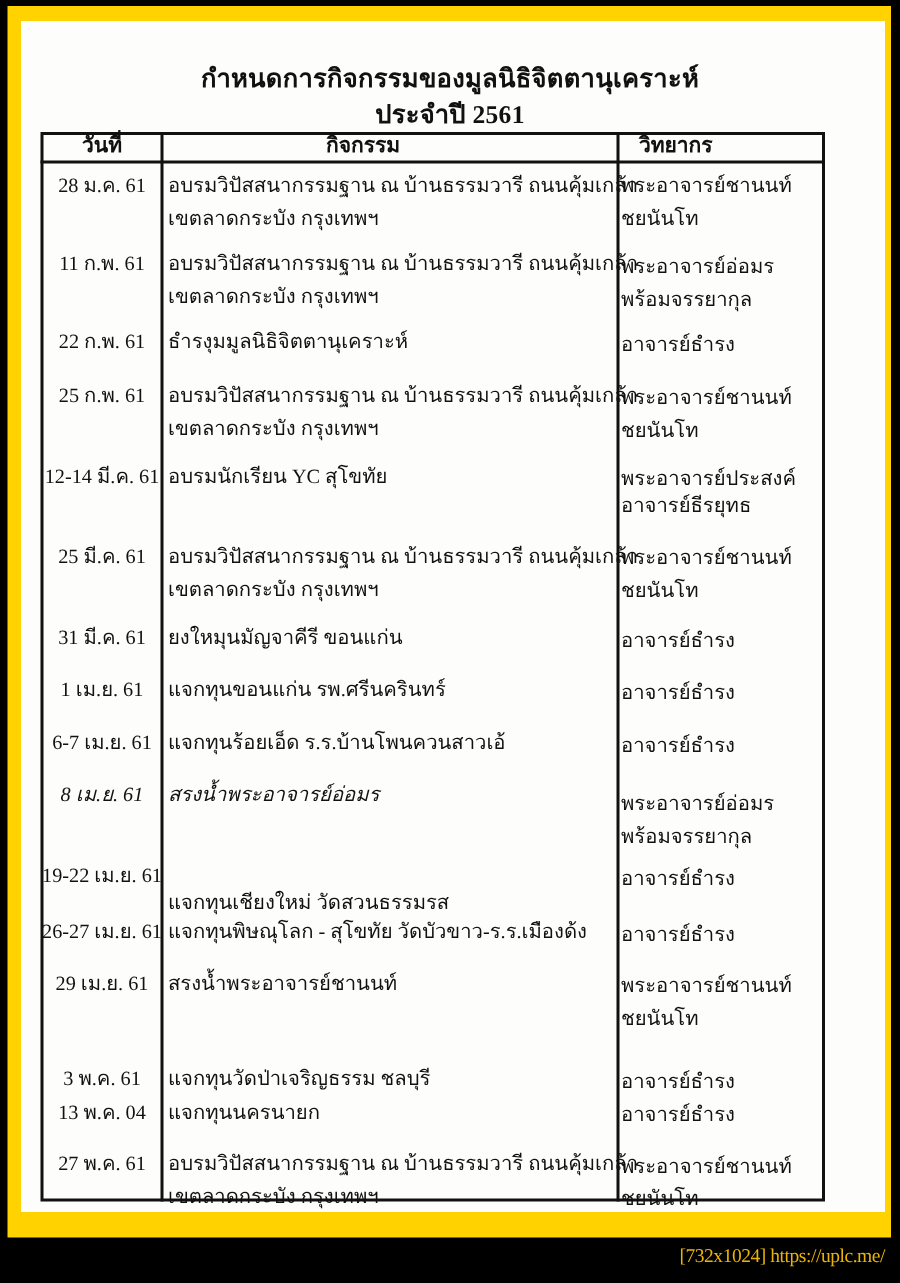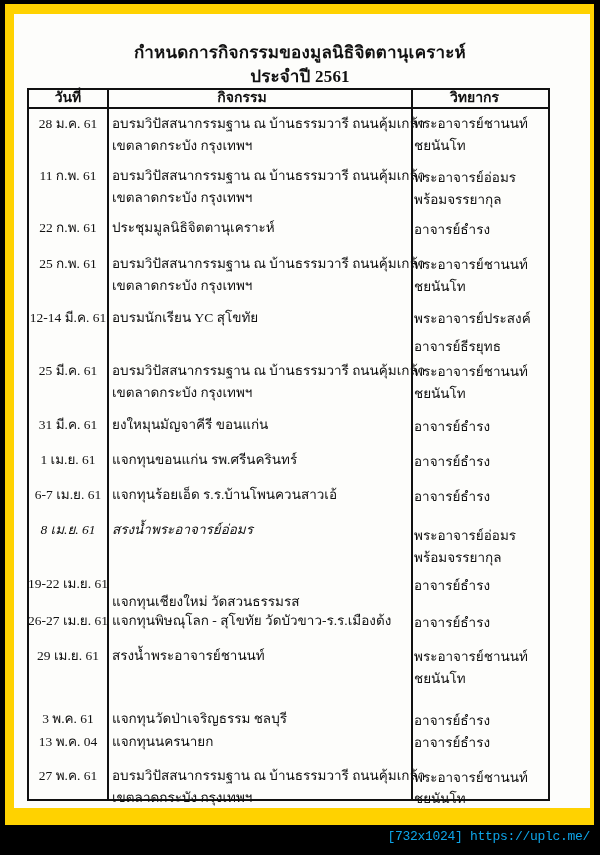--- a/index.html
+++ b/index.html
@@ -13,66 +13,66 @@
   .table { position:absolute; left:27px; top:88px; width:523px; height:713px;
            border:2px solid #111; box-sizing:border-box; }
   .vline { position:absolute; top:88px; width:2px; height:713px; background:#111; }
   .hline { position:absolute; left:27px; width:523px; height:2px; background:#111; top:107px; }
   .hdr { position:absolute; top:88px; height:19px; line-height:19px; font-weight:bold; font-size:14px; text-align:center; }
   .cell { position:absolute; font-size:13.5px; line-height:22px; white-space:nowrap; }
   .date { left:28px; width:80px; text-align:center; }
   .act  { left:112px; width:296px; text-align:left; }
   .spk  { left:414px; width:136px; text-align:left; }
   .italic { font-style:italic; }
-  .footer { position:absolute; right:10px; top:829px; color:#0ea5e9; font-family:Liberation Mono, monospace; font-size:13px; letter-spacing:-0.3px; }
+  .footer { position:absolute; right:10px; top:829px; color:#eab308; font-family:Liberation Serif, serif; font-size:13px; letter-spacing:-0.3px; }
 </style>
 </head>
 <body>
 
 <div class="frame"></div>
 <div class="page"></div>
 
 <div class="title t1">กำหนดการกิจกรรมของมูลนิธิจิตตานุเคราะห์</div>
 <div class="title t2">ประจำปี 2561</div>
 
 <div class="table"></div>
 <div class="vline" style="left:107px"></div>
 <div class="vline" style="left:411px"></div>
 <div class="hline"></div>
 
 <div class="hdr" style="left:28px;width:80px">วันที่</div>
 <div class="hdr" style="left:109px;width:266px">กิจกรรม</div>
-<div class="hdr" style="left:420px;width:109px">วิทยากร</div>
+<div class="hdr" style="left:396px;width:109px">วิทยากร</div>
 
 <div class="cell date" style="top:113px">28 ม.ค. 61</div>
 <div class="cell act" style="top:113px">อบรมวิปัสสนากรรมฐาน ณ บ้านธรรมวารี  ถนนคุ้มเกล้า</div>
 <div class="cell act" style="top:135px">เขตลาดกระบัง  กรุงเทพฯ</div>
 <div class="cell spk" style="top:113px">พระอาจารย์ชานนท์</div>
 <div class="cell spk" style="top:135px">ชยนันโท</div>
 
 <div class="cell date" style="top:165px">11 ก.พ. 61</div>
 <div class="cell act" style="top:165px">อบรมวิปัสสนากรรมฐาน ณ บ้านธรรมวารี  ถนนคุ้มเกล้า</div>
 <div class="cell act" style="top:187px">เขตลาดกระบัง  กรุงเทพฯ</div>
 <div class="cell spk" style="top:167px">พระอาจารย์อ่อมร</div>
 <div class="cell spk" style="top:189px">พร้อมจรรยากุล</div>
 
 <div class="cell date" style="top:217px">22 ก.พ. 61</div>
-<div class="cell act" style="top:217px">ประชุมมูลนิธิจิตตานุเคราะห์</div>
+<div class="cell act" style="top:217px">ธำรงุมมูลนิธิจิตตานุเคราะห์</div>
 <div class="cell spk" style="top:219px">อาจารย์ธำรง</div>
 
 <div class="cell date" style="top:253px">25 ก.พ. 61</div>
 <div class="cell act" style="top:253px">อบรมวิปัสสนากรรมฐาน ณ บ้านธรรมวารี  ถนนคุ้มเกล้า</div>
 <div class="cell act" style="top:275px">เขตลาดกระบัง  กรุงเทพฯ</div>
 <div class="cell spk" style="top:254px">พระอาจารย์ชานนท์</div>
 <div class="cell spk" style="top:276px">ชยนันโท</div>
 
 <div class="cell date" style="top:307px">12-14 มี.ค. 61</div>
 <div class="cell act" style="top:307px">อบรมนักเรียน YC สุโขทัย</div>
 <div class="cell spk" style="top:308px">พระอาจารย์ประสงค์</div>
-<div class="cell spk" style="top:336px">อาจารย์ธีรยุทธ</div>
+<div class="cell spk" style="top:326px">อาจารย์ธีรยุทธ</div>
 
 <div class="cell date" style="top:360px">25 มี.ค. 61</div>
 <div class="cell act" style="top:360px">อบรมวิปัสสนากรรมฐาน ณ บ้านธรรมวารี  ถนนคุ้มเกล้า</div>
 <div class="cell act" style="top:382px">เขตลาดกระบัง  กรุงเทพฯ</div>
 <div class="cell spk" style="top:361px">พระอาจารย์ชานนท์</div>
 <div class="cell spk" style="top:383px">ชยนันโท</div>
 
 <div class="cell date" style="top:414px">31 มี.ค. 61</div>
 <div class="cell act" style="top:414px">ยงใหมุนมัญจาคีรี ขอนแก่น</div>
 <div class="cell spk" style="top:416px">อาจารย์ธำรง</div>

